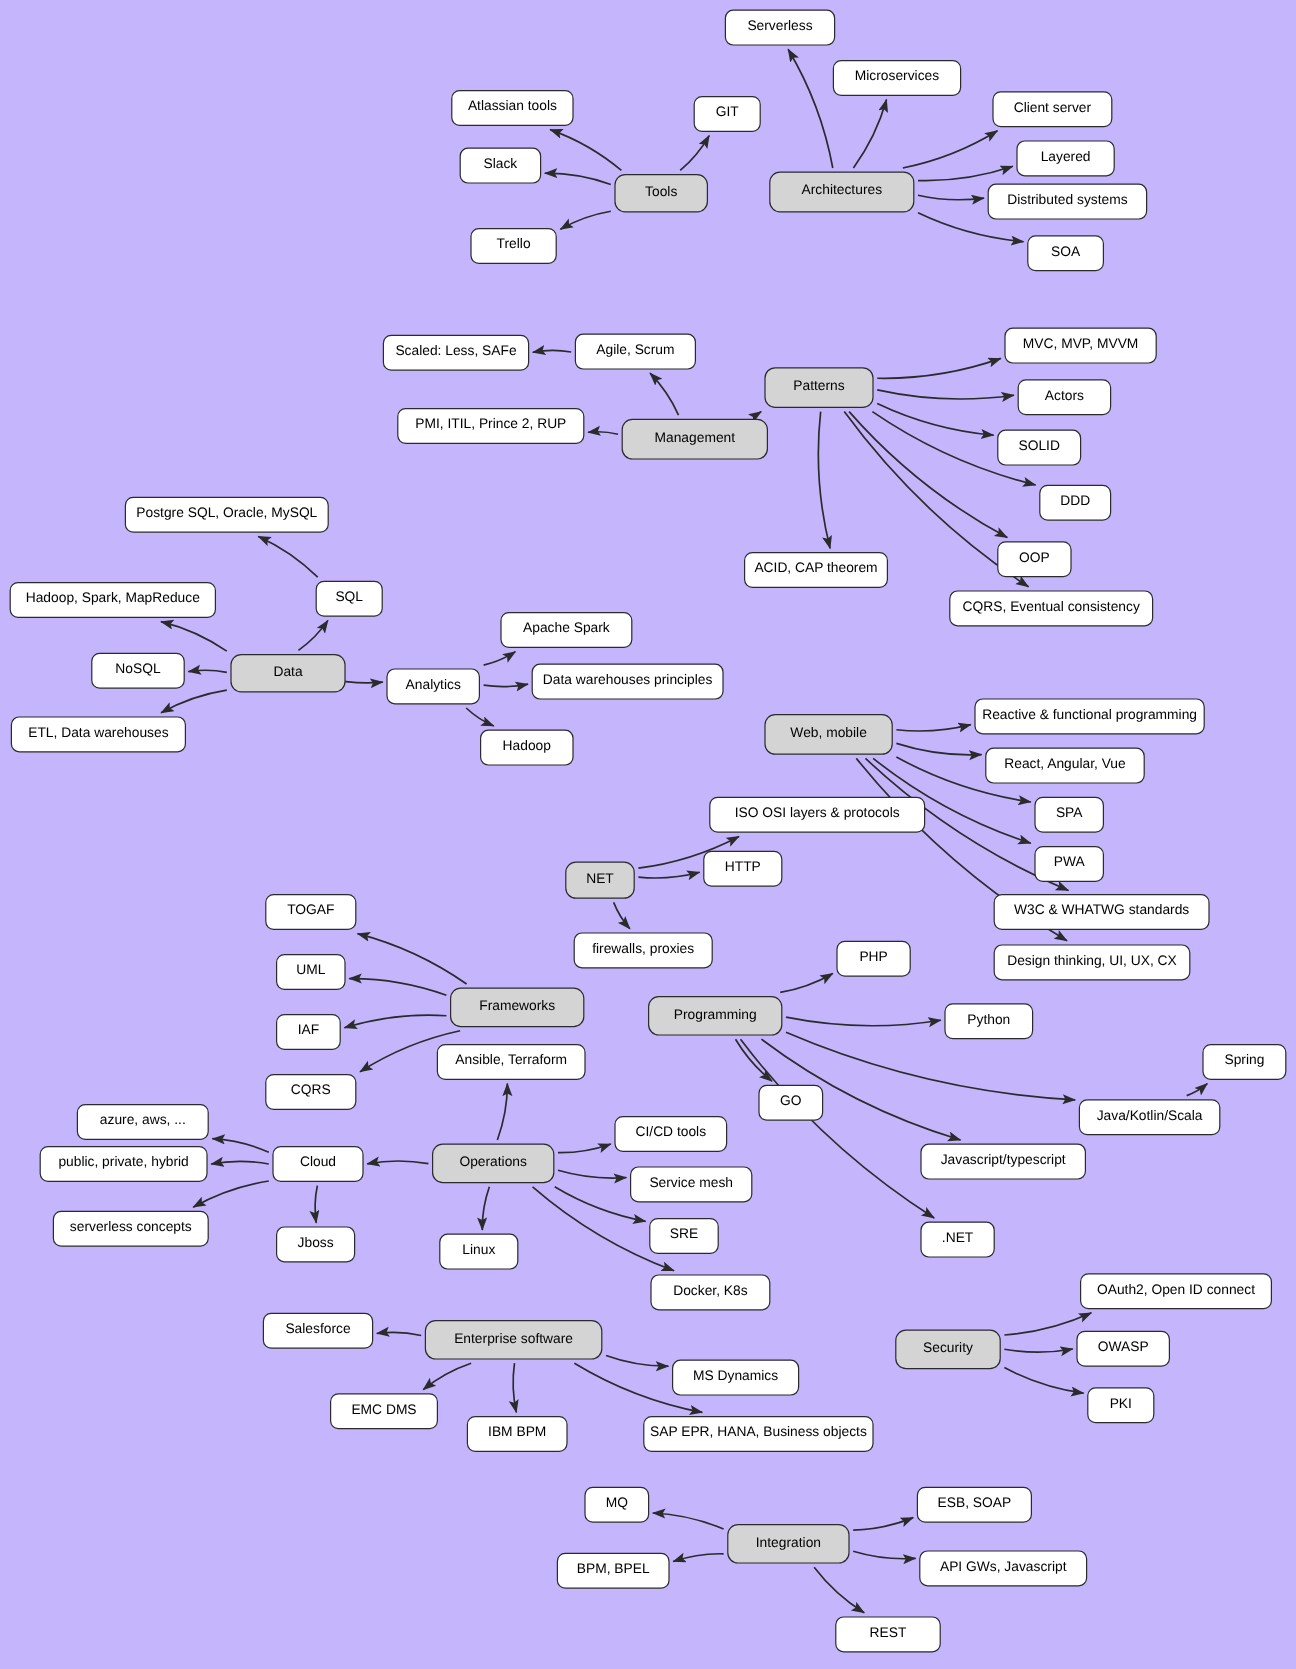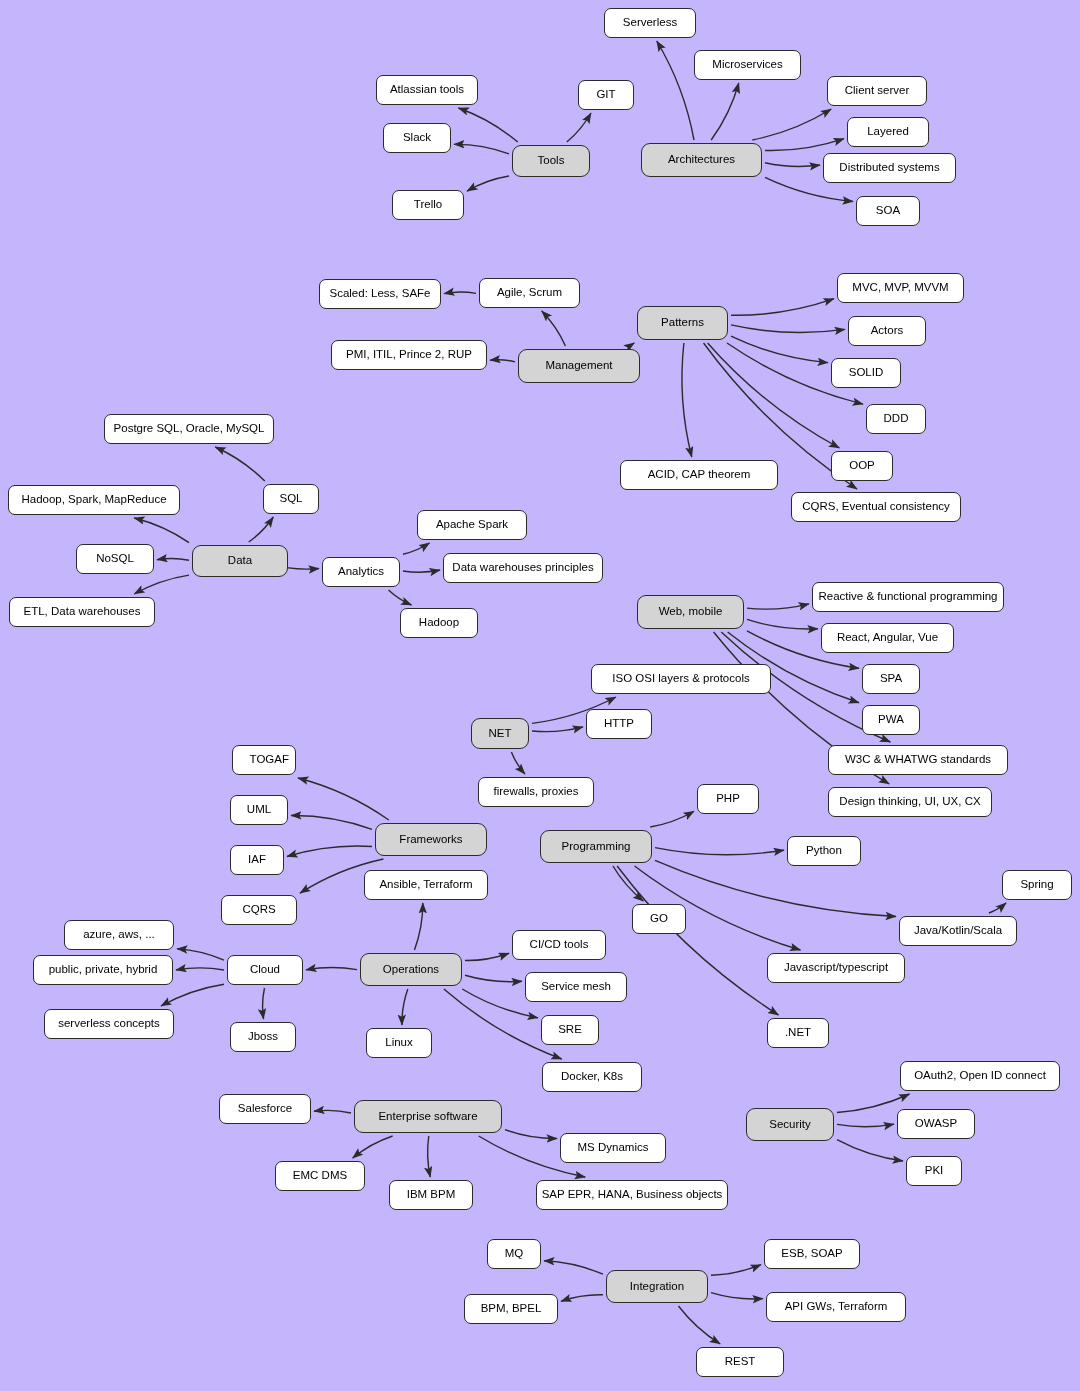--- a/index.html
+++ b/index.html
@@ -195,21 +195,21 @@
       </div>
       <div class="node" style="left: 104px; top: 414px; width: 170px; height: 30px;">
         <span>Postgre SQL, Oracle, MySQL</span>
       </div>
       <div class="node" style="left: 866px; top: 404px; width: 60px; height: 30px;">
         <span>DDD</span>
       </div>
       <div class="node" style="left: 831px; top: 451px; width: 62px; height: 30px;">
         <span>OOP</span>
       </div>
-      <div class="node" style="left: 620px; top: 460px; width: 158px; height: 30px;">
+      <div class="node" style="left: 620px; top: 460px; width: 120px; height: 30px;">
         <span>ACID, CAP theorem</span>
       </div>
       <div class="node" style="left: 8px; top: 485px; width: 172px; height: 30px;">
         <span>Hadoop, Spark, MapReduce</span>
       </div>
       <div class="node" style="left: 263px; top: 484px; width: 56px; height: 30px;">
         <span>SQL</span>
       </div>
       <div class="node" style="left: 791px; top: 492px; width: 170px; height: 30px;">
         <span>CQRS, Eventual consistency</span>
@@ -255,21 +255,21 @@
       </div>
       <div class="node hub" style="left: 471px; top: 718px; width: 58px; height: 31px;">
         <span>NET</span>
       </div>
       <div class="node" style="left: 586px; top: 709px; width: 66px; height: 30px;">
         <span>HTTP</span>
       </div>
       <div class="node" style="left: 828px; top: 745px; width: 180px; height: 30px;">
         <span>W3C &amp; WHATWG standards</span>
       </div>
-      <div class="node" style="left: 232px; top: 745px; width: 64px; height: 30px; justify-content: flex-end;">
+      <div class="node" style="left: 221px; top: 745px; width: 76px; height: 30px;">
         <span>TOGAF</span>
       </div>
       <div class="node" style="left: 478px; top: 777px; width: 116px; height: 30px;">
         <span>firewalls, proxies</span>
       </div>
       <div class="node" style="left: 697px; top: 784px; width: 62px; height: 30px;">
         <span>PHP</span>
       </div>
       <div class="node" style="left: 828px; top: 787px; width: 164px; height: 30px;">
         <span>Design thinking, UI, UX, CX</span>
@@ -376,21 +376,21 @@
       <div class="node" style="left: 487px; top: 1239px; width: 54px; height: 30px;">
         <span>MQ</span>
       </div>
       <div class="node" style="left: 764px; top: 1239px; width: 96px; height: 30px;">
         <span>ESB, SOAP</span>
       </div>
       <div class="node hub" style="left: 606px; top: 1270px; width: 102px; height: 33px;">
         <span>Integration</span>
       </div>
       <div class="node" style="left: 766px; top: 1292px; width: 140px; height: 30px;">
-        <span>API GWs, Terraform</span>
+        <span>API GWs, Javascript</span>
       </div>
       <div class="node" style="left: 464px; top: 1294px; width: 94px; height: 30px;">
         <span>BPM, BPEL</span>
       </div>
       <div class="node" style="left: 696px; top: 1347px; width: 88px; height: 30px;">
         <span>REST</span>
       </div>
     </div>
 </div>
 

